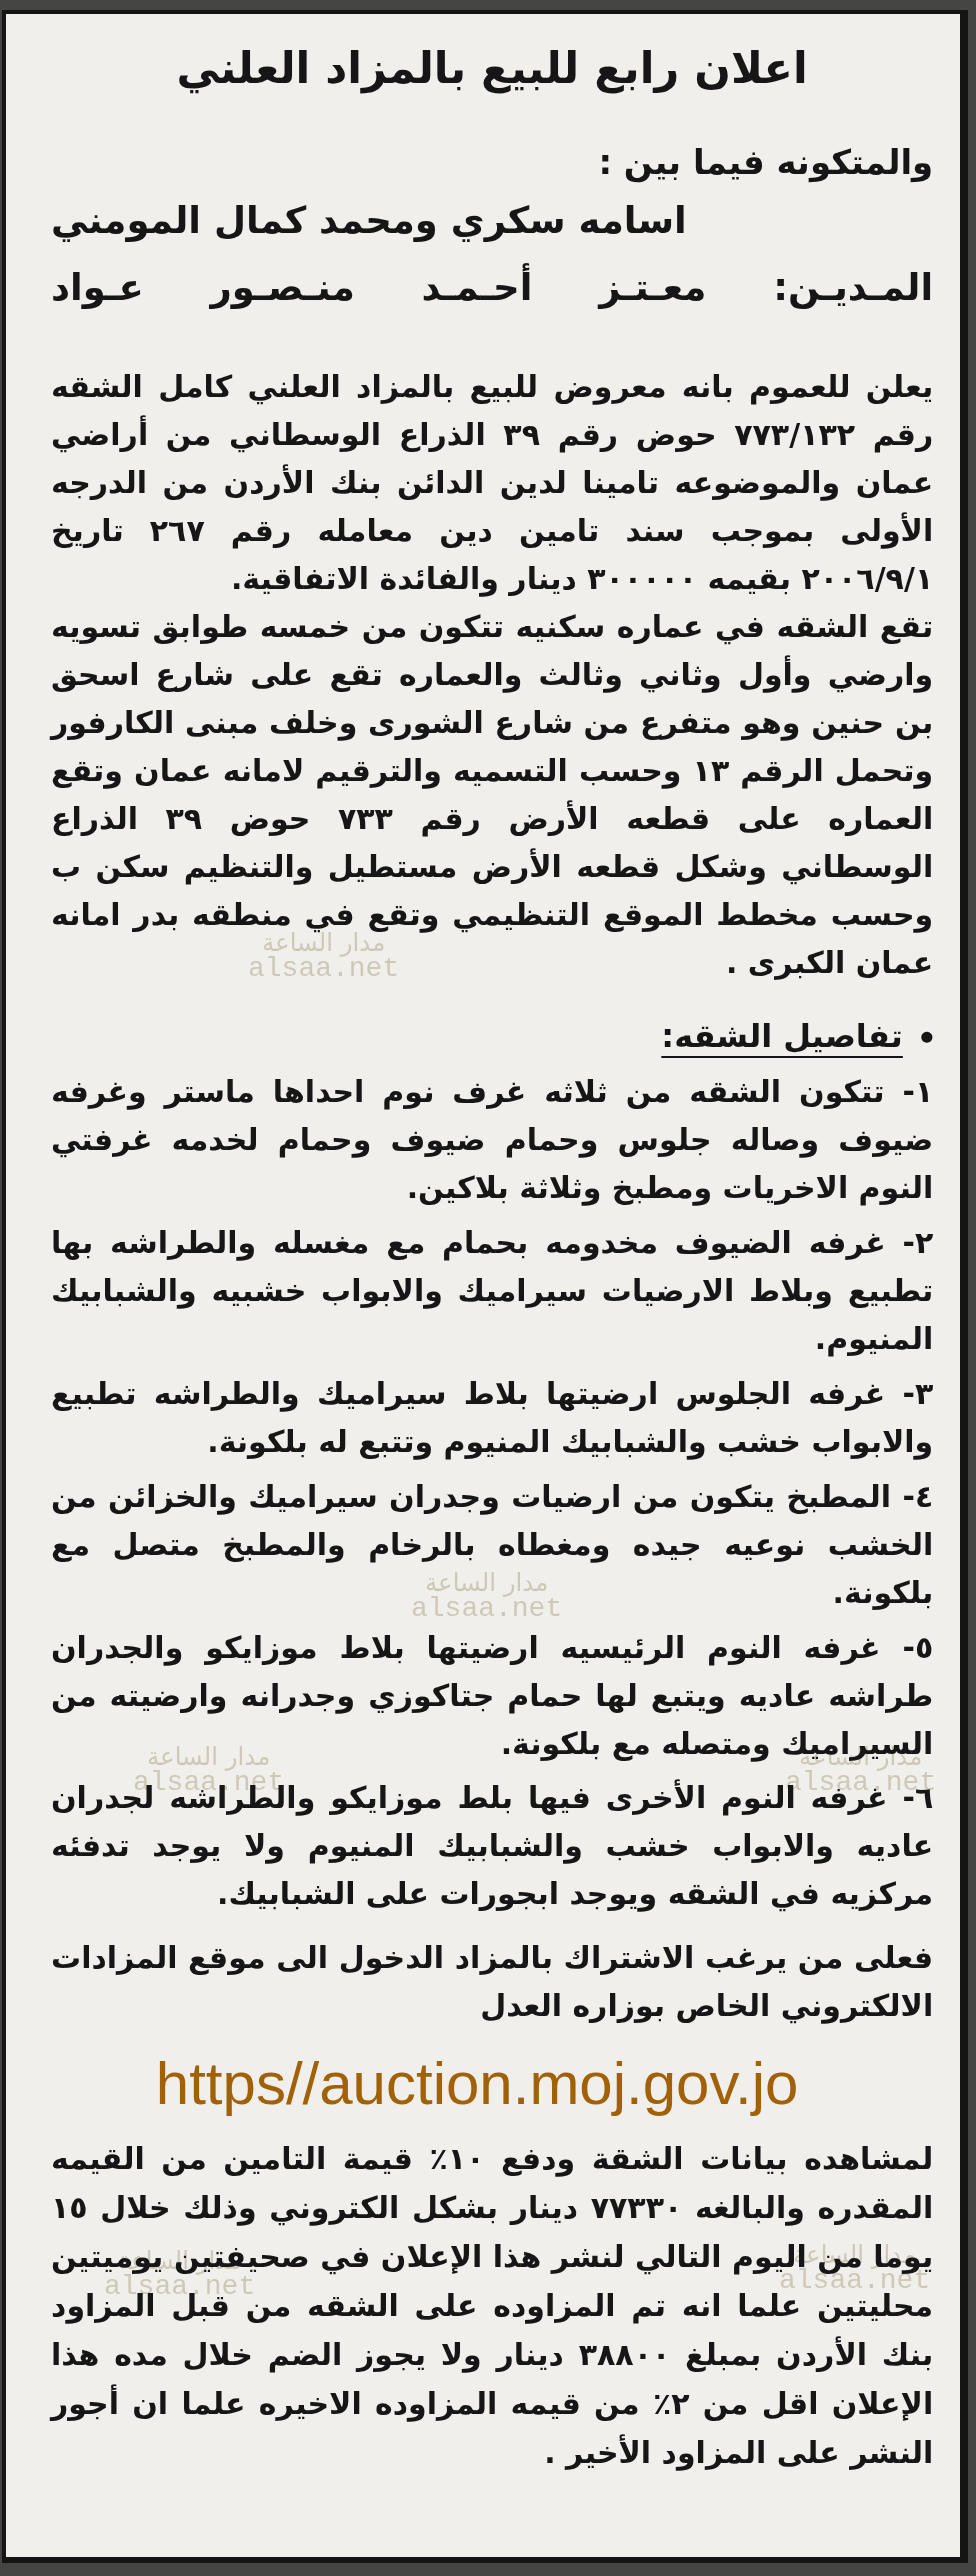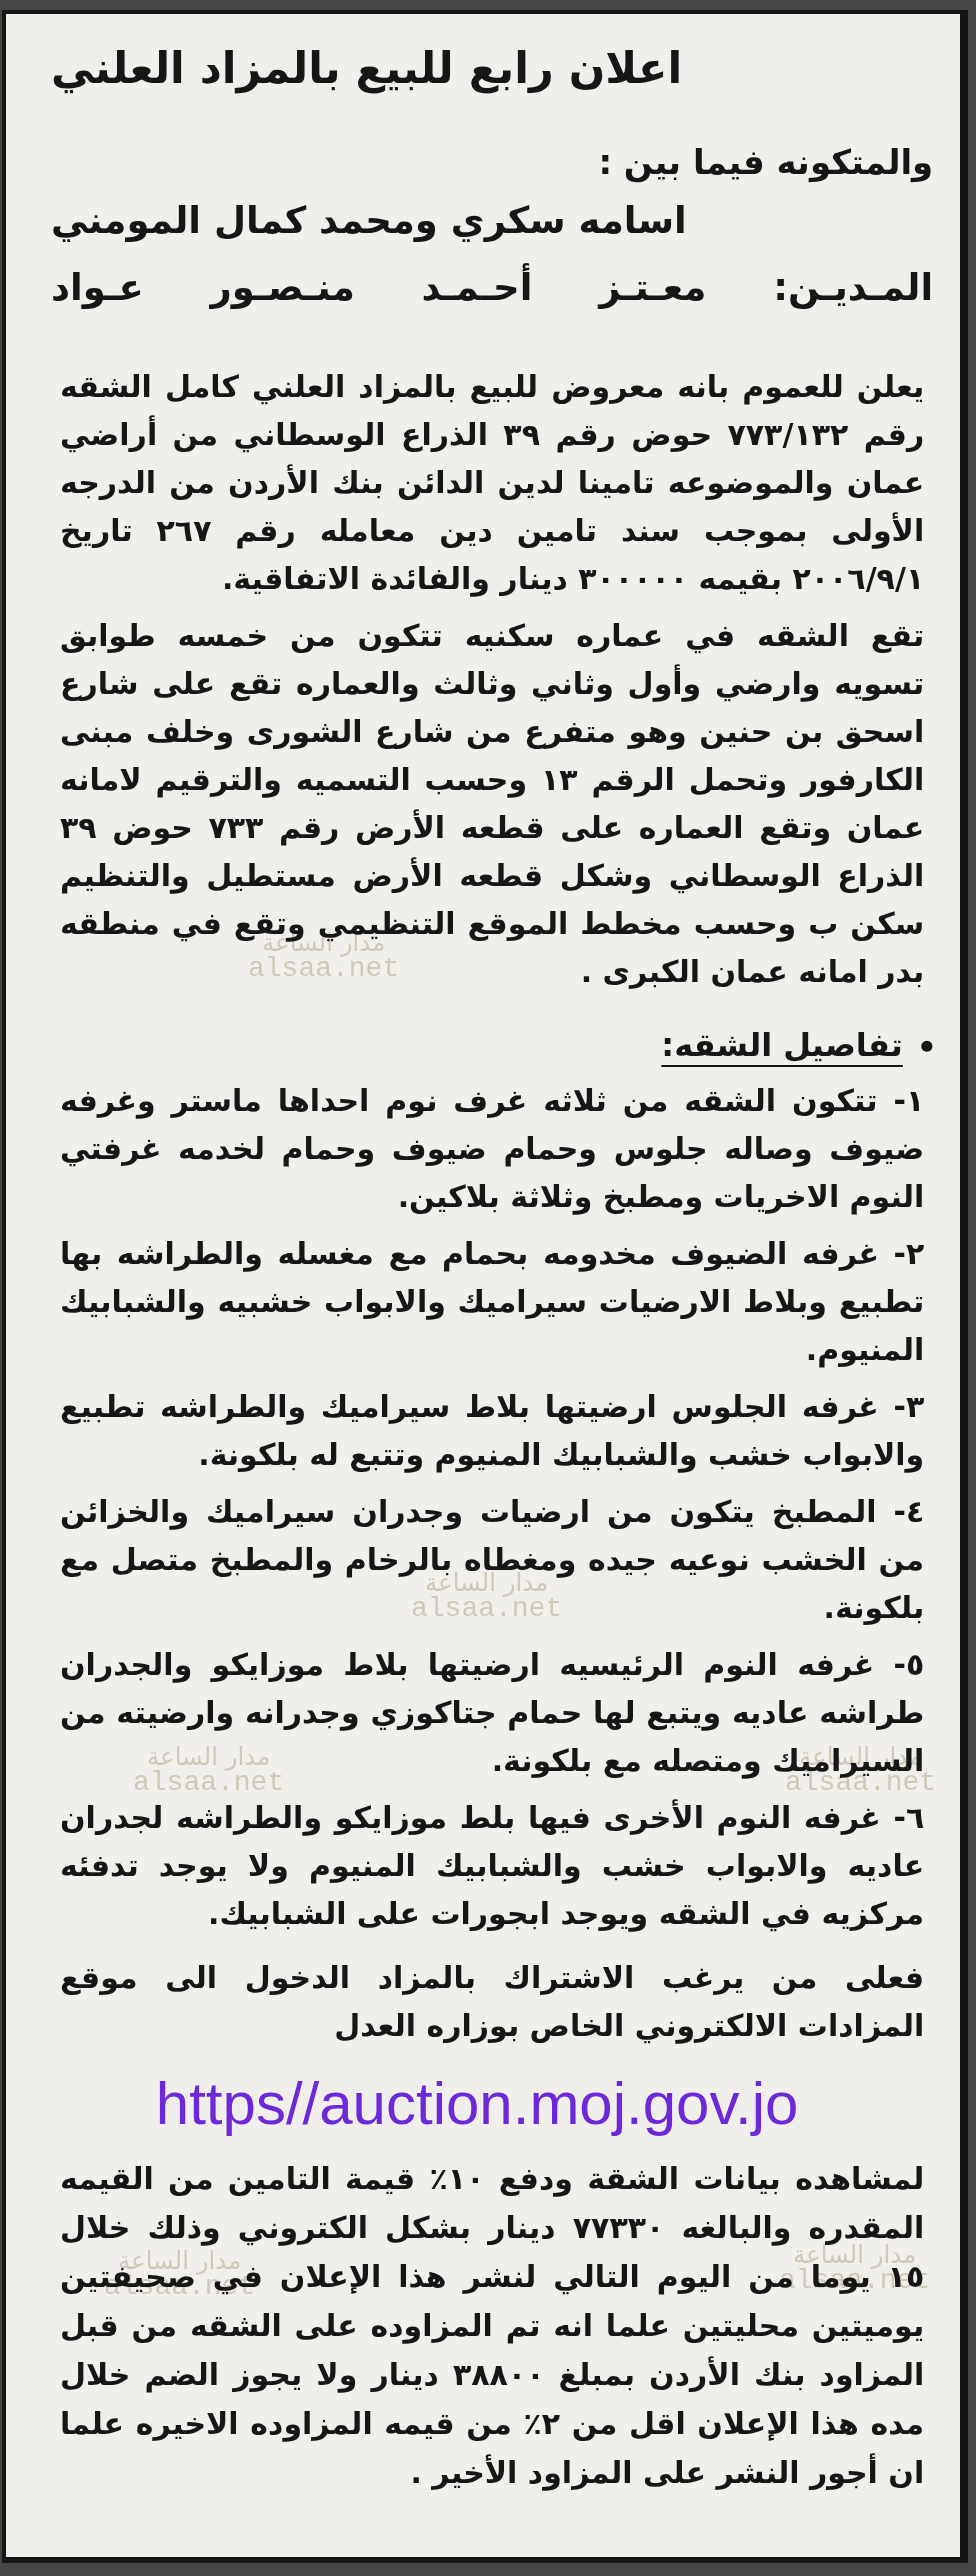--- a/index.html
+++ b/index.html
@@ -2,36 +2,36 @@
 <html><head>
 <meta charset="utf-8">
 <style>
   html,body{margin:0;padding:0;background:#b8b6b1;}
   .page{position:relative;width:976px;height:2576px;background:#454543;overflow:hidden;
         font-family:"DejaVu Sans",sans-serif;}
   .paper{position:absolute;left:2px;top:9.8px;right:7.8px;bottom:12.7px;background:#f1efeb;
          border:4.9px solid #151515;border-right-width:8.8px;border-bottom-width:6.8px;box-sizing:border-box;}
   .content{position:absolute;top:0;left:0;right:0;bottom:0;padding:11.7px 27px 0 45px;
            direction:rtl;color:#161616;font-weight:bold;}
-  .h1{font-size:44px;line-height:74px;text-align:left;margin:5.9px 0 0 0;white-space:nowrap;}
+  .h1{font-size:44px;line-height:74px;text-align:center;margin:5.9px 0 0 0;white-space:nowrap;}
   .h1.first{font-size:43px;}
   .lead{font-size:34px;line-height:56px;margin:29px 0 0 0;text-align:right;}
   .oneline-justify{font-size:37px;line-height:61px;margin:5.9px 0 0 0;
                    text-align:justify;text-align-last:justify;}
   .agents{font-size:37px;line-height:61px;margin:0;text-align:left;}
-  .body-p{font-size:30px;line-height:48px;margin:9px;text-align:justify;}
+  .body-p{font-size:30px;line-height:48px;margin:0;text-align:justify;}
   .announcement{margin-top:45px;}
   .sec-head{font-size:32px;line-height:45px;margin:25.4px 0 9.8px 0;text-align:right;}
   .dot{display:inline-block;font-size:14.6px;vertical-align:5.9px;margin-left:17.6px;}
   .u{text-decoration:underline;text-decoration-thickness:2.4px;text-underline-offset:8.8px;}
   .item{margin-top:6.8px;}
   .cta{margin-top:15.6px;}
   .url-line{direction:ltr;text-align:center;margin:19.5px 59px 0 29px;
             font-family:"Liberation Sans",sans-serif;font-weight:500;
-            font-size:60px;color:#6d28d9;letter-spacing:0;}
+            font-size:60px;color:#a16207;letter-spacing:0;}
   .terms{margin-top:15.6px;font-size:30px;line-height:49px;}
   .wm{position:absolute;pointer-events:none;text-align:center;font-weight:normal;
       color:rgba(165,152,122,0.45);line-height:26px;white-space:nowrap;}
   .wm .ar{font-size:24.4px;display:block;}
   .wm .lat{font-size:28px;display:block;direction:ltr;font-family:Liberation Mono, monospace;}
 </style>
 </head>
 <body>
 
 <div class="page">

